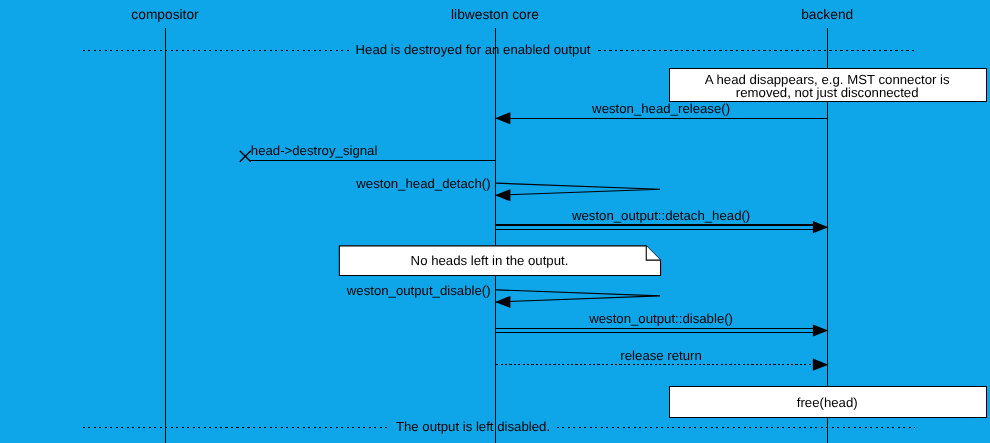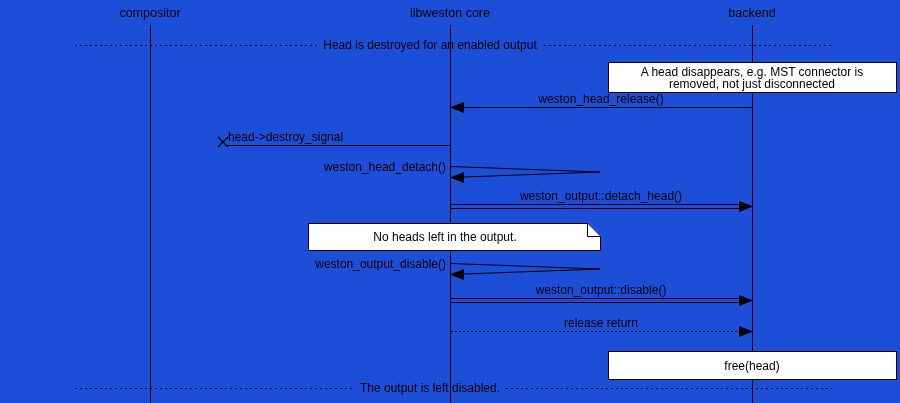--- a/index.html
+++ b/index.html
@@ -9,21 +9,21 @@
   }
   body {
     font-family: "Liberation Sans", sans-serif;
     color: #000000;
   }
   #diagram-root {
     position: relative;
     width: 900px;
     height: 403px;
     overflow: hidden;
-    background: #1d4ed8;
+    background: #0ea5e9;
   }
   #diagram-svg {
     position: absolute;
     left: 0;
     top: 0;
     width: 900px;
     height: 403px;
     display: block;
   }
   .lifeline-label {

